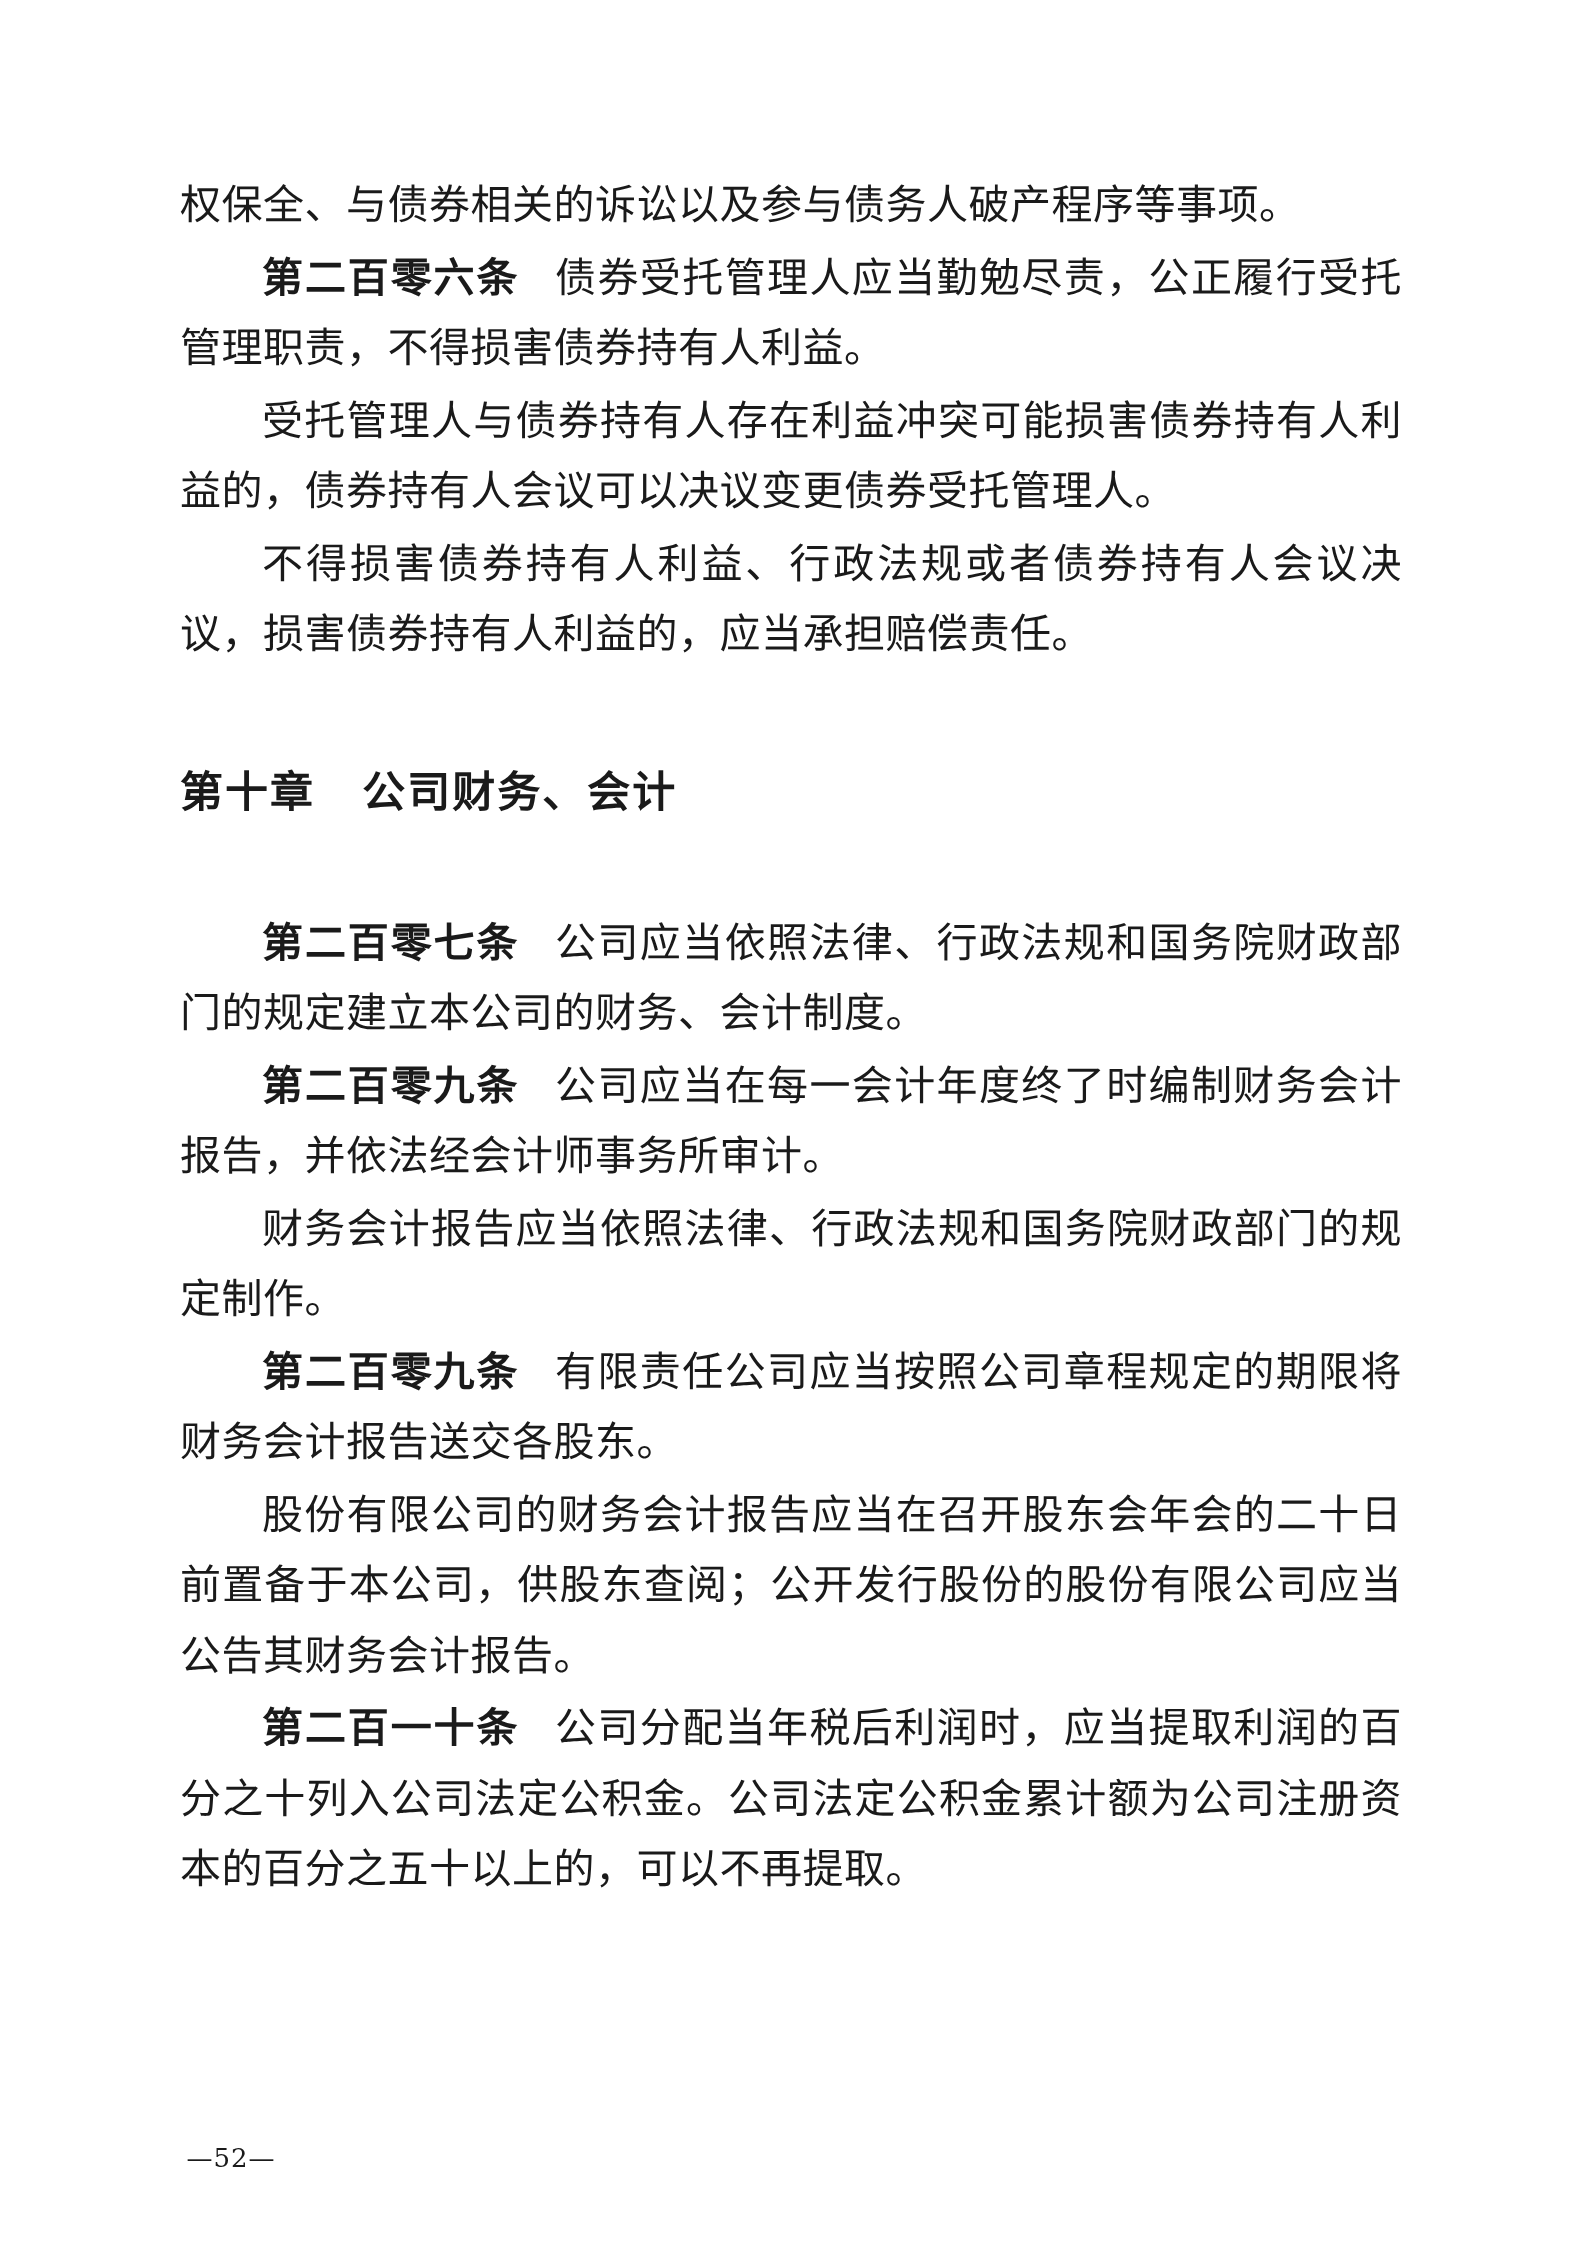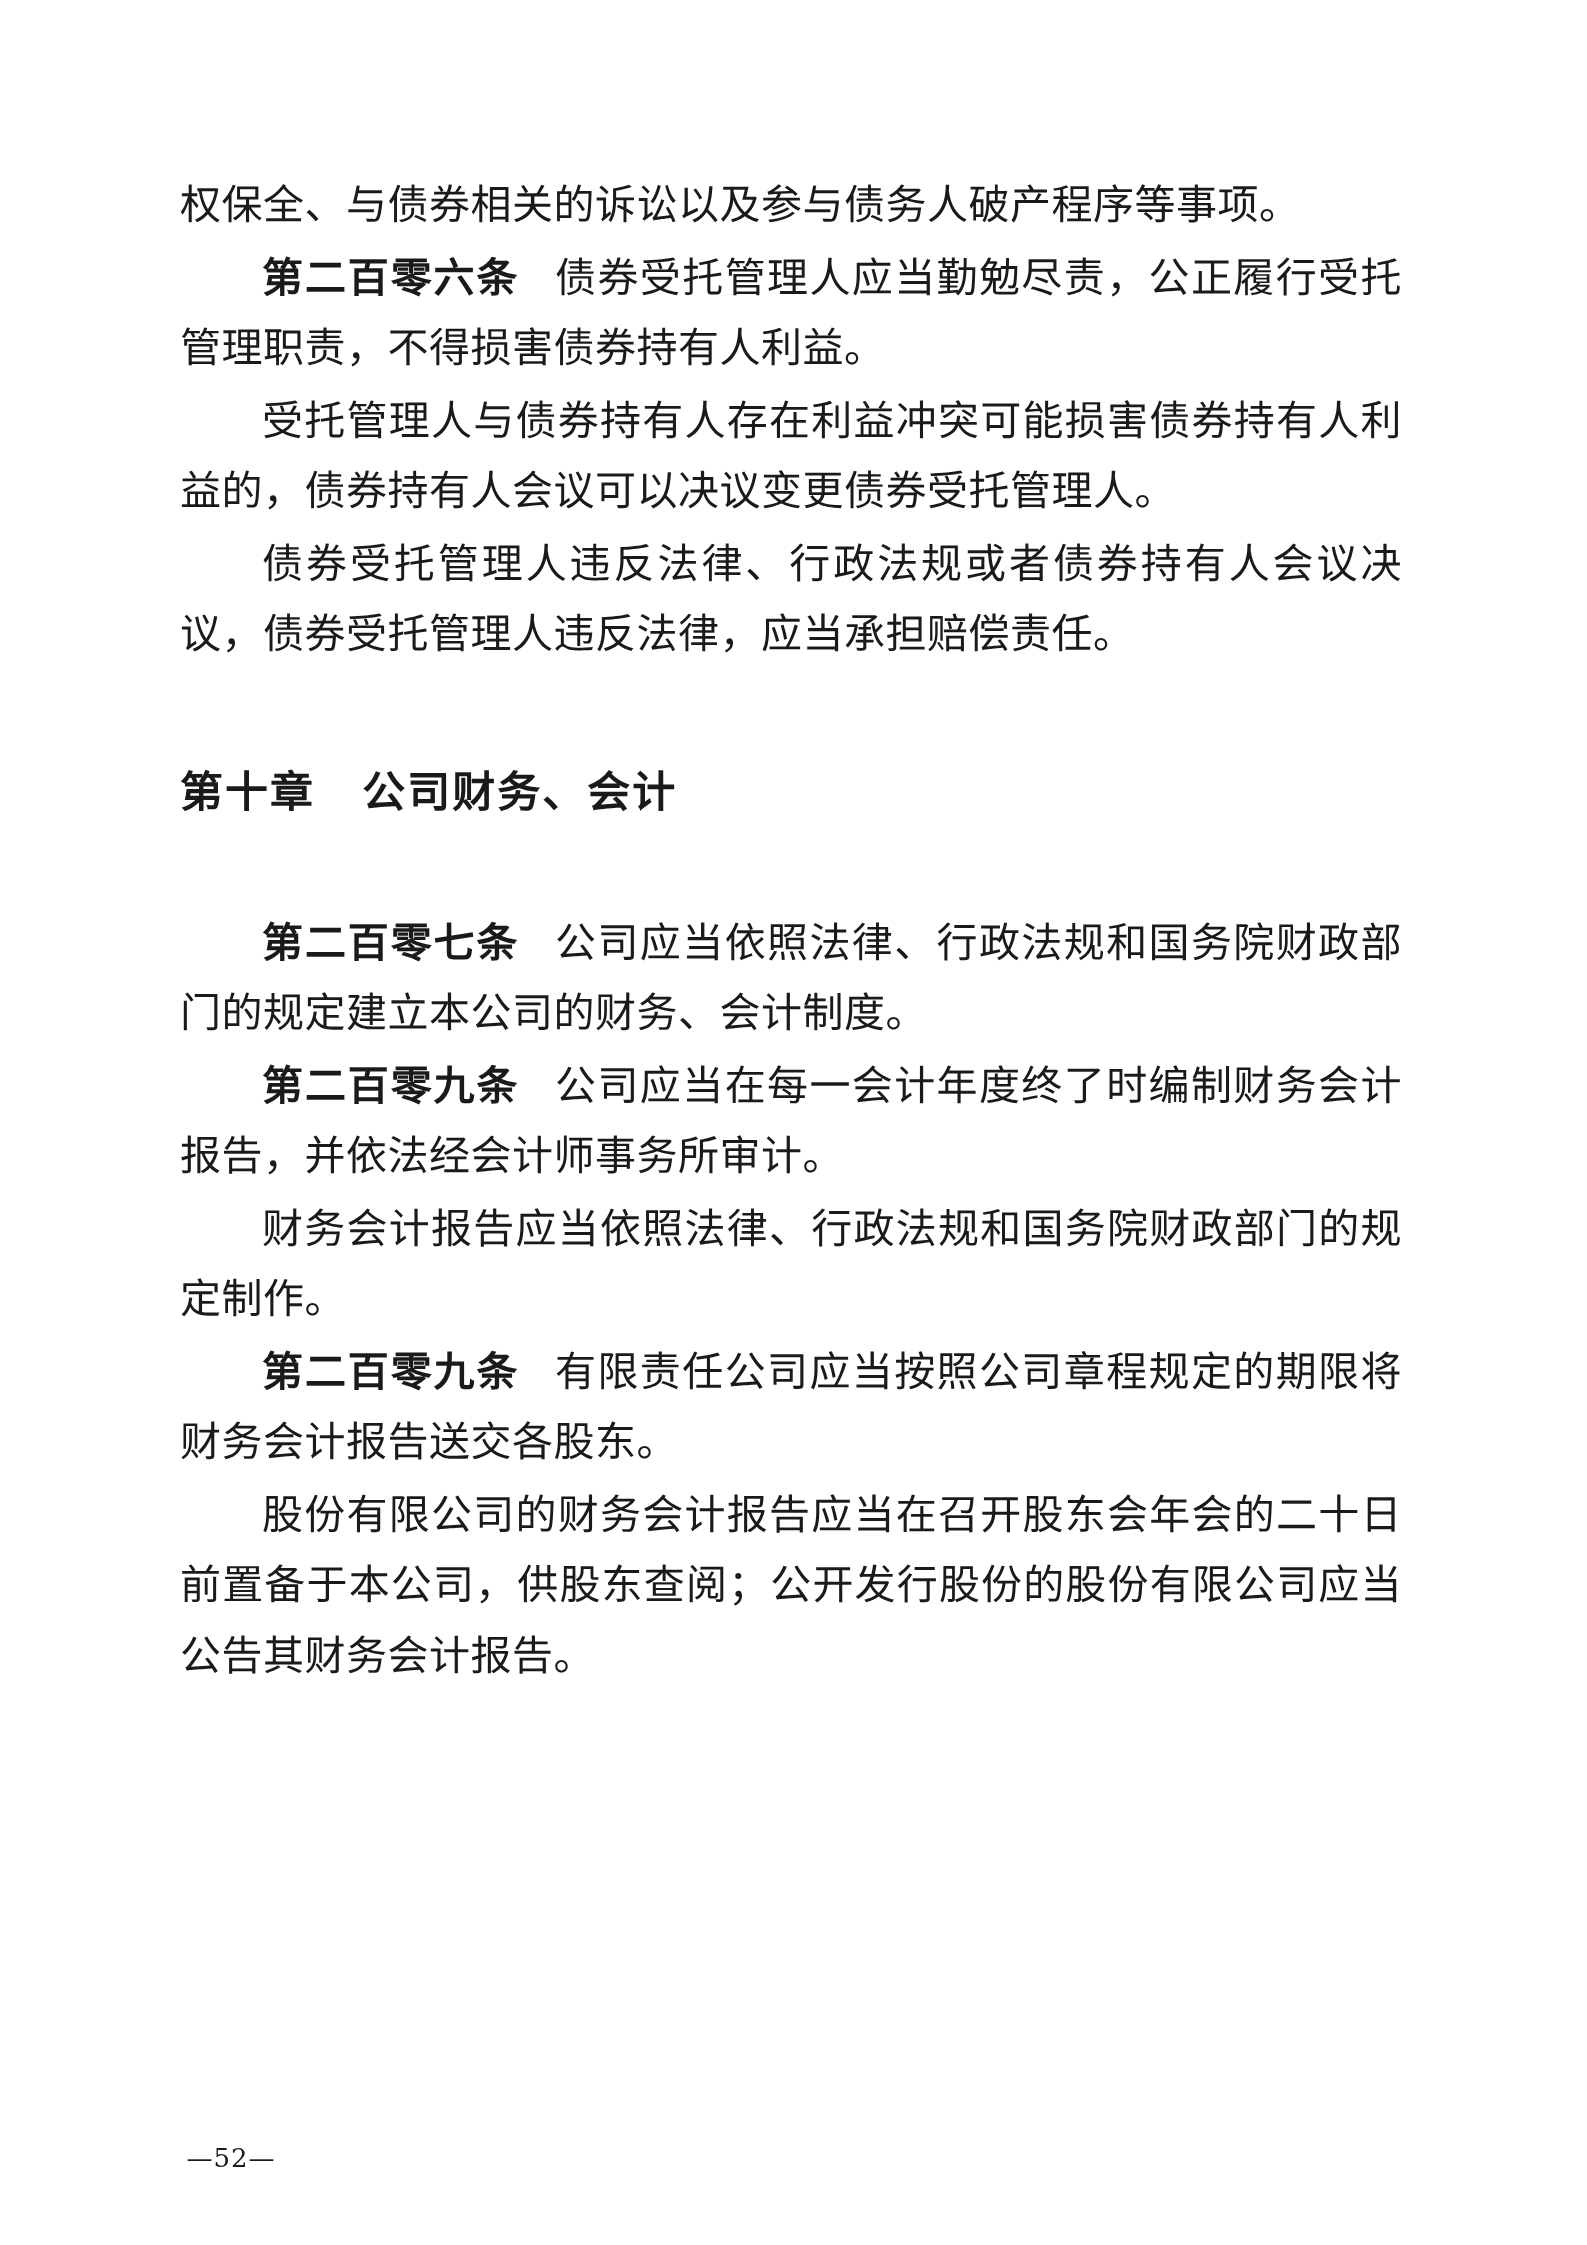--- a/index.html
+++ b/index.html
@@ -77,31 +77,32 @@
 
 <div class="page">
   <div class="doc-body">
 
     <p class="para no-indent"><span>权保全、与债券相关的诉讼以及参与债务人破产程序等事项。</span></p>
 
     <p class="para"><span class="article-label">第二百零六条</span><span class="article-gap"></span><span>债券受托管理人应当勤勉尽责，公正履行受托管理职责，不得损害债券持有人利益。</span></p>
 
     <p class="para"><span>受托管理人与债券持有人存在利益冲突可能损害债券持有人利益的，债券持有人会议可以决议变更债券受托管理人。</span></p>
 
-    <p class="para"><span>债券受托管理人违反法律、行政法规或者债券持有人会议决议，债券受托管理人违反法律，应当承担赔偿责任。</span></p>
+    <p class="para"><span>不得损害债券持有人利益、行政法规或者债券持有人会议决议，损害债券持有人利益的，应当承担赔偿责任。</span></p>
 
     <h2 class="chapter-title"><span>第十章</span><span class="chapter-spacer"></span><span>公司财务、会计</span></h2>
 
     <p class="para"><span class="article-label">第二百零七条</span><span class="article-gap"></span><span>公司应当依照法律、行政法规和国务院财政部门的规定建立本公司的财务、会计制度。</span></p>
 
     <p class="para"><span class="article-label">第二百零九条</span><span class="article-gap"></span><span>公司应当在每一会计年度终了时编制财务会计报告，并依法经会计师事务所审计。</span></p>
 
     <p class="para"><span>财务会计报告应当依照法律、行政法规和国务院财政部门的规定制作。</span></p>
 
     <p class="para"><span class="article-label">第二百零九条</span><span class="article-gap"></span><span>有限责任公司应当按照公司章程规定的期限将财务会计报告送交各股东。</span></p>
 
     <p class="para"><span>股份有限公司的财务会计报告应当在召开股东会年会的二十日前置备于本公司，供股东查阅；公开发行股份的股份有限公司应当公告其财务会计报告。</span></p>
 
+    <p class="para"><span class="article-label">第二百一十条</span><span class="article-gap"></span><span>公司分配当年税后利润时，应当提取利润的百分之十列入公司法定公积金。公司法定公积金累计额为公司注册资本的百分之五十以上的，可以不再提取。</span></p>
 
   </div>
 </div>
 
 <div class="page-number"><span class="pn-inner">—52—</span></div>
 
 </body></html>

